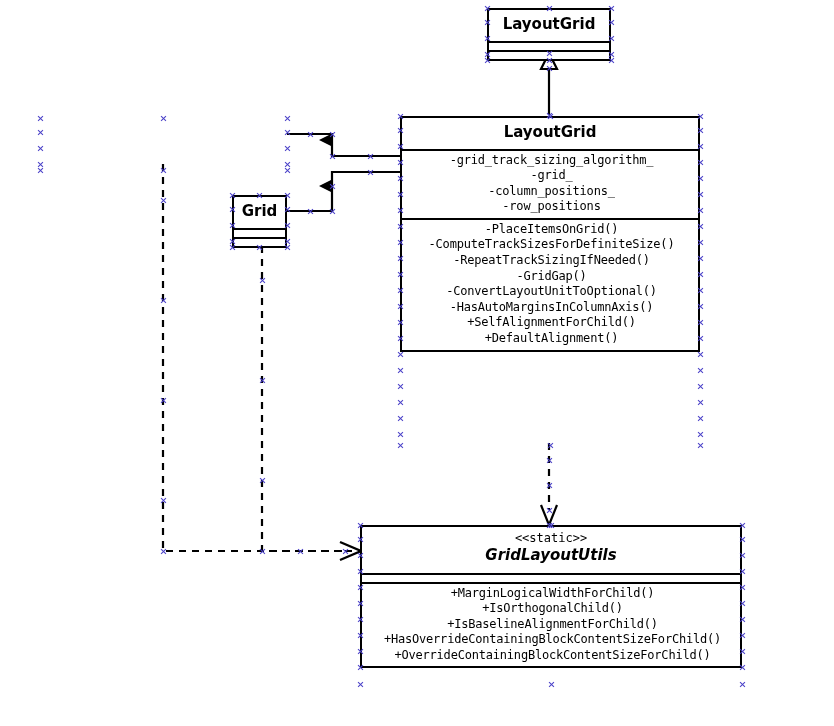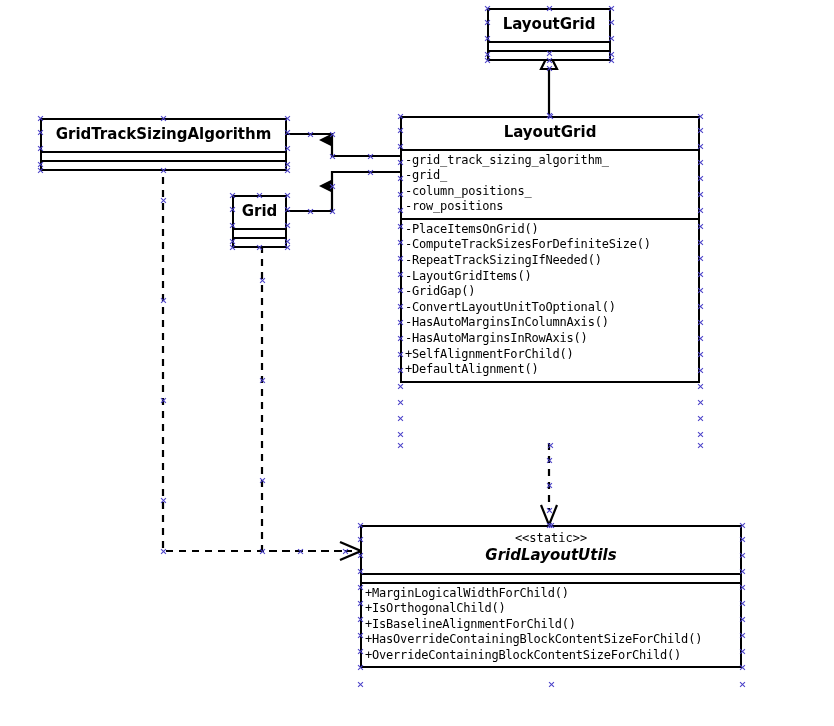--- a/index.html
+++ b/index.html
@@ -31,20 +31,21 @@
   .uml-class {
     position: absolute;
     box-sizing: border-box;
     background: #ffffff;
     border: 2px solid #000000;
     z-index: 2;
   }
   .compartment {
     box-sizing: border-box;
     overflow: hidden;
+    text-align: center;
   }
   .compartment.divided {
     border-top: 2px solid #000000;
   }
   .title-compartment {
     text-align: center;
     font-family: "DejaVu Sans", sans-serif;
     font-weight: bold;
     font-size: 15px;
     color: #000000;
@@ -146,27 +147,20 @@
   </svg>
 
   <div class="uml-class" id="box-layout-block" style="left:487px; top:8px; width:124px;">
     <div class="compartment title-compartment">
       <span class="class-name">LayoutGrid</span>
     </div>
     <div class="compartment divided empty-compartment"></div>
     <div class="compartment divided empty-compartment"></div>
   </div>
 
-  <div class="uml-class" id="box-grid-track-sizing-algorithm" style="left:40px; top:118px; width:247px;">
-    <div class="compartment title-compartment">
-      <span class="class-name">GridTrackSizingAlgorithm</span>
-    </div>
-    <div class="compartment divided empty-compartment"></div>
-    <div class="compartment divided empty-compartment"></div>
-  </div>
 
   <div class="uml-class" id="box-grid" style="left:232px; top:195px; width:55px;">
     <div class="compartment title-compartment">
       <span class="class-name">Grid</span>
     </div>
     <div class="compartment divided empty-compartment"></div>
     <div class="compartment divided empty-compartment"></div>
   </div>
 
   <div class="uml-class" id="box-layout-grid" style="left:400px; top:116px; width:300px;">
@@ -176,25 +170,23 @@
     <div class="compartment divided member-compartment" id="layoutgrid-attrs">
         <div class="member">-grid_track_sizing_algorithm_</div>
         <div class="member">-grid_</div>
         <div class="member">-column_positions_</div>
         <div class="member">-row_positions</div>
       </div>
     <div class="compartment divided member-compartment" id="layoutgrid-methods">
         <div class="member">-PlaceItemsOnGrid()</div>
         <div class="member">-ComputeTrackSizesForDefiniteSize()</div>
         <div class="member">-RepeatTrackSizingIfNeeded()</div>
-        <div class="member">-LayoutGridItems()</div>
         <div class="member">-GridGap()</div>
         <div class="member">-ConvertLayoutUnitToOptional()</div>
         <div class="member">-HasAutoMarginsInColumnAxis()</div>
-        <div class="member">-HasAutoMarginsInRowAxis()</div>
         <div class="member">+SelfAlignmentForChild()</div>
         <div class="member">+DefaultAlignment()</div>
       </div>
   </div>
 
   <div class="uml-class" id="box-grid-layout-utils" style="left:360px; top:525px; width:382px;">
     <div class="compartment title-compartment with-stereotype">
       <span class="stereotype">&lt;&lt;static&gt;&gt;</span>
       <span class="class-name abstract">GridLayoutUtils</span>
     </div>

